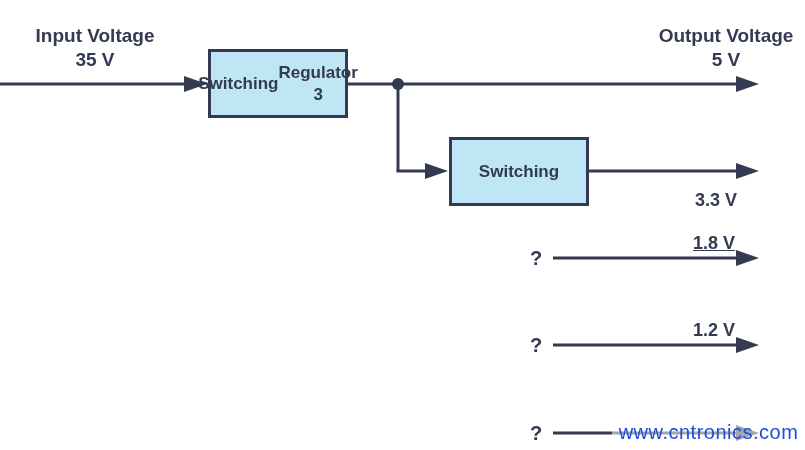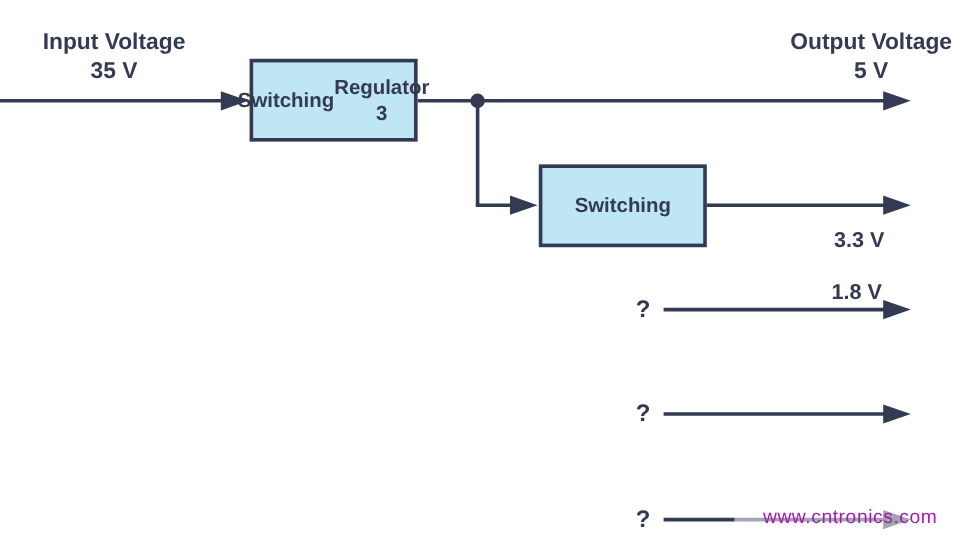--- a/index.html
+++ b/index.html
@@ -15,21 +15,21 @@
   .reg-box{
     position:absolute;width:140px;height:69px;box-sizing:border-box;
     background:#bfe6f5;border:3px solid #333a52;
     display:flex;flex-direction:row;justify-content:center;align-items:center;
     font-weight:700;font-size:17px;line-height:22px;color:#333a52;text-align:center;
   }
   .watermark{
     position:absolute;left:612px;top:414px;width:193px;height:36px;
     background:rgba(255,255,255,0.55);
     display:flex;align-items:center;justify-content:center;
-    color:#a21caf;font-size:16px;font-weight:400;letter-spacing:0.5px;white-space:nowrap;
+    color:#1d4ed8;font-size:20px;font-weight:400;letter-spacing:0.5px;white-space:nowrap;
   }
 </style>
 </head>
 <body>
 
 <div class="stage">
 
   <svg width="805" height="450" viewBox="0 0 805 450">
 
     <line x1="0" y1="84" x2="186" y2="84" stroke="#333a52" stroke-width="3"></line>
@@ -70,23 +70,24 @@
     <div>Switching</div>
     <div>Regulator 3</div>
   </div>
   <div class="reg-box" style="left:449px;top:137px;">
     <div>Switching</div>
   </div>
 
   <div class="lbl rail-label" style="left:661px;top:154px;margin-top:36px;">3.3 V</div>
 
   <div class="lbl qmark" style="left:523px;top:245px;">?</div>
-  <div class="lbl rail-label" style="left:659px;top:233px;">1.8 V</div>
+  <div class="lbl rail-label" style="left:659px;top:233px;text-decoration:underline;">1.8 V</div>
 
   <div class="lbl qmark" style="left:523px;top:332px;">?</div>
+  <div class="lbl rail-label" style="left:659px;top:320px;">1.2 V</div>
 
   <div class="lbl qmark" style="left:523px;top:420px;">?</div>
 
   <div class="watermark">
     <span>www.cntronics.com</span>
   </div>
 
 </div>
 
 </body></html>

